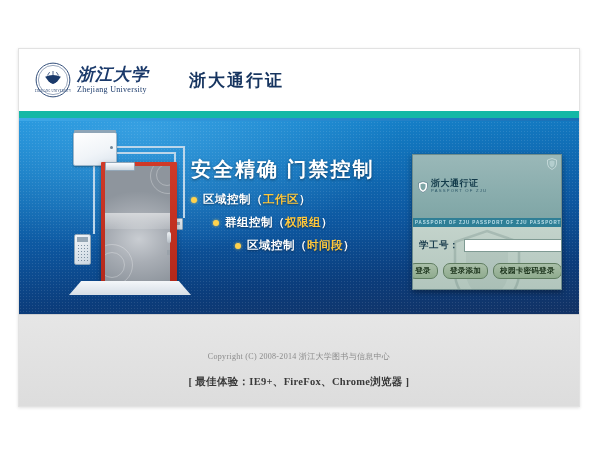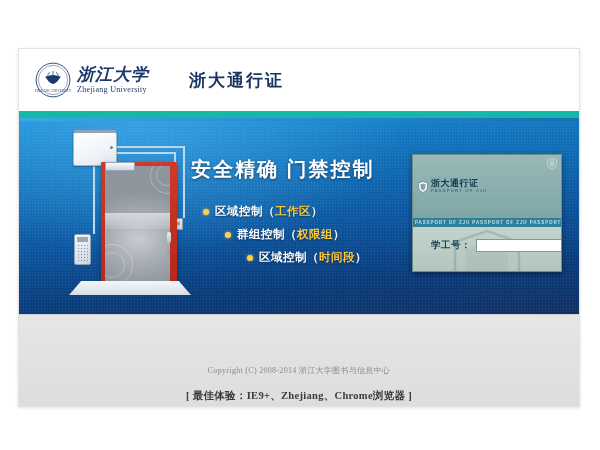--- a/index.html
+++ b/index.html
@@ -160,21 +160,21 @@
   
   #headline {
     position: absolute; left: 172px; top: 38px;
     color: #ffffff;
     font-size: 20px; font-weight: bold;
     letter-spacing: 2px;
     text-shadow: 0 1px 3px rgba(0,0,0,0.45);
   }
   #bullet-list {
     position: absolute; left: 172px; top: 74px;
-    list-style: none; margin: 12px; padding: 0;
+    list-style: none; margin: 0; padding: 0;
   }
   .bullet-item {
     display: flex; align-items: center; gap: 6px;
     margin-bottom: 8px;
     color: #ffffff; font-size: 11.5px; font-weight: bold;
     letter-spacing: 0.5px;
     text-shadow: 0 1px 2px rgba(0,0,0,0.45);
   }
   .bullet-item.indent-1 { margin-left: 22px; }
   .bullet-item.indent-2 { margin-left: 44px; }
@@ -215,21 +215,21 @@
   #login-strip {
     height: 9px;
     background: #2f7f96;
     overflow: hidden; white-space: nowrap;
     font-size: 4.5px; color: #bfe0ea; letter-spacing: 0.9px;
     line-height: 9px; padding-left: 2px; font-weight: bold;
   }
   #login-body {
     position: relative;
     background: linear-gradient(180deg,#c3d3cb 0%, #b2c6bd 100%);
-    padding: 12px 8px 10px 16px;
+    padding: 12px 8px 10px 4px;
   }
   #body-watermark {
     position: absolute; left: 50%; top: 2px;
     transform: translateX(-50%);
     width: 70px; height: 84px; opacity: 0.17;
   }
   .form-row {
     position: relative;
     display: flex; align-items: center;
     margin-bottom: 9px;
@@ -271,21 +271,21 @@
 
   
   #site-footer {
     position: relative;
     height: 99px;
     background: linear-gradient(180deg,#e6e6e6 0%, #dcdcdc 100%);
     border-top: 1px solid #cfcfcf;
     text-align: center;
   }
   #footer-copyright {
-    padding-top: 50px;
+    padding-top: 36px;
     font-size: 8px; color: #8a8a8a;
     letter-spacing: 0.3px;
     font-family: "Liberation Serif", "DejaVu Serif", serif;
   }
   #footer-browsers {
     margin-top: 13px;
     font-size: 10.5px; color: #3a3a3a; font-weight: bold;
     letter-spacing: 0.3px;
     font-family: "Liberation Serif", "DejaVu Serif", serif;
   }
@@ -393,22 +393,27 @@
           <path d="M35 2 L67 13 V44 Q67 68 35 82 Q3 68 3 44 V13 Z" fill="none" stroke="#2d4f4a" stroke-width="2.5"></path>
           <path d="M35 13 L56 20 V44 Q56 61 35 71 Q14 61 14 44 V20 Z" fill="#2d4f4a" opacity="0.35"></path>
         </svg>
 
         <div class="form-row">
           <label class="form-label">学工号：</label>
           <input class="form-input" type="text" value="" placeholder="" style="">
         </div>
 
 
+        <div id="button-row">
+          <button class="login-btn">登录</button>
+          <button class="login-btn">登录添加</button>
+          <button class="login-btn">校园卡密码登录</button>
+        </div>
       </div>
     </div>
   </div>
 
   <div id="site-footer">
     <div id="footer-copyright">Copyright (C) 2008-2014 浙江大学图书与信息中心</div>
-    <div id="footer-browsers">[ 最佳体验：IE9+、Zhejiang、Chrome浏览器 ]</div>
+    <div id="footer-browsers">[ 最佳体验：IE9+、FireFox、Chrome浏览器 ]</div>
   </div>
 
 </div>
 
 </body></html>

